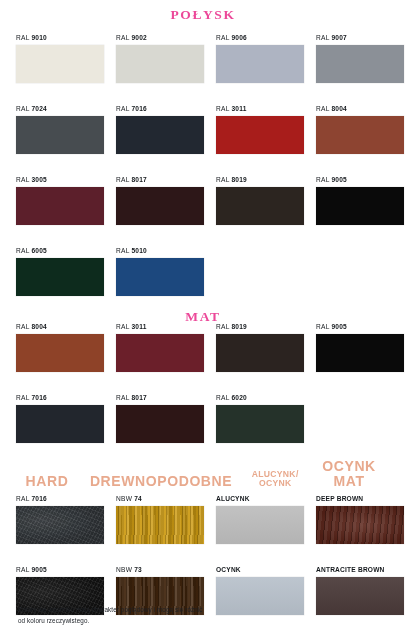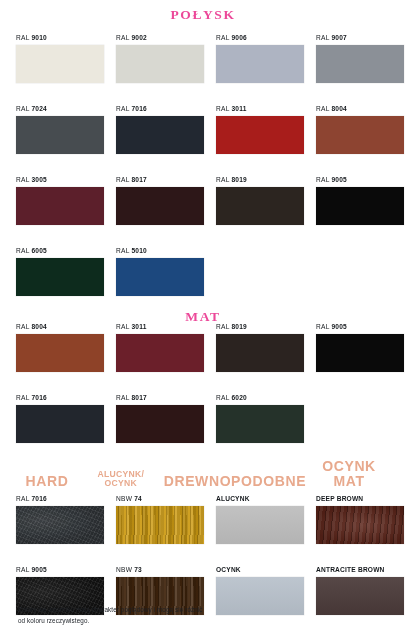--- a/index.html
+++ b/index.html
@@ -233,22 +233,22 @@
       </div>
       <div class="cell">
         <div class="swatch-label"><span class="pre">RAL </span><span class="code">6020</span></div>
         <div class="swatch " title="RAL 6020" style="background-color: rgb(37, 50, 42);"></div>
       </div>
       <div class="cell empty"></div>
     </div>
 
   <div class="cat-head-row" id="cat-heads">
       <div class="cat-head"><span>HARD</span></div>
+      <div class="cat-head"><span>DREWNOPODOBNE</span></div>
       <div class="cat-head small"><span>ALUCYNK/</span><br><span>OCYNK</span></div>
-      <div class="cat-head"><span>DREWNOPODOBNE</span></div>
       <div class="cat-head"><span>OCYNK MAT</span></div>
     </div>
 
   <div class="grid" id="grid-bottom">
       <div class="cell">
         <div class="swatch-label"><span class="pre">RAL </span><span class="code">7016</span></div>
         <div class="swatch tex-hard" title="RAL 7016" style="background-color: rgb(51, 56, 60);"></div>
       </div>
       <div class="cell">
         <div class="swatch-label"><span class="pre">NBW </span><span class="code">74</span></div>

